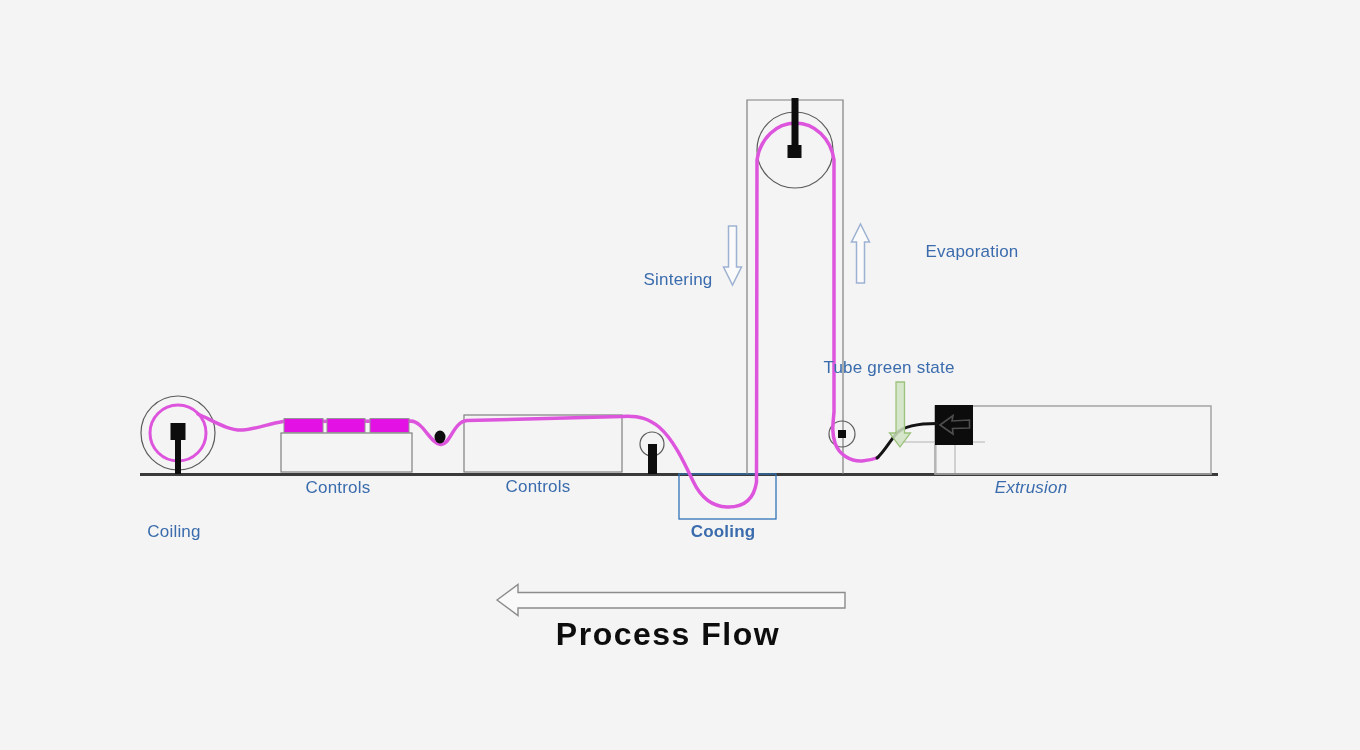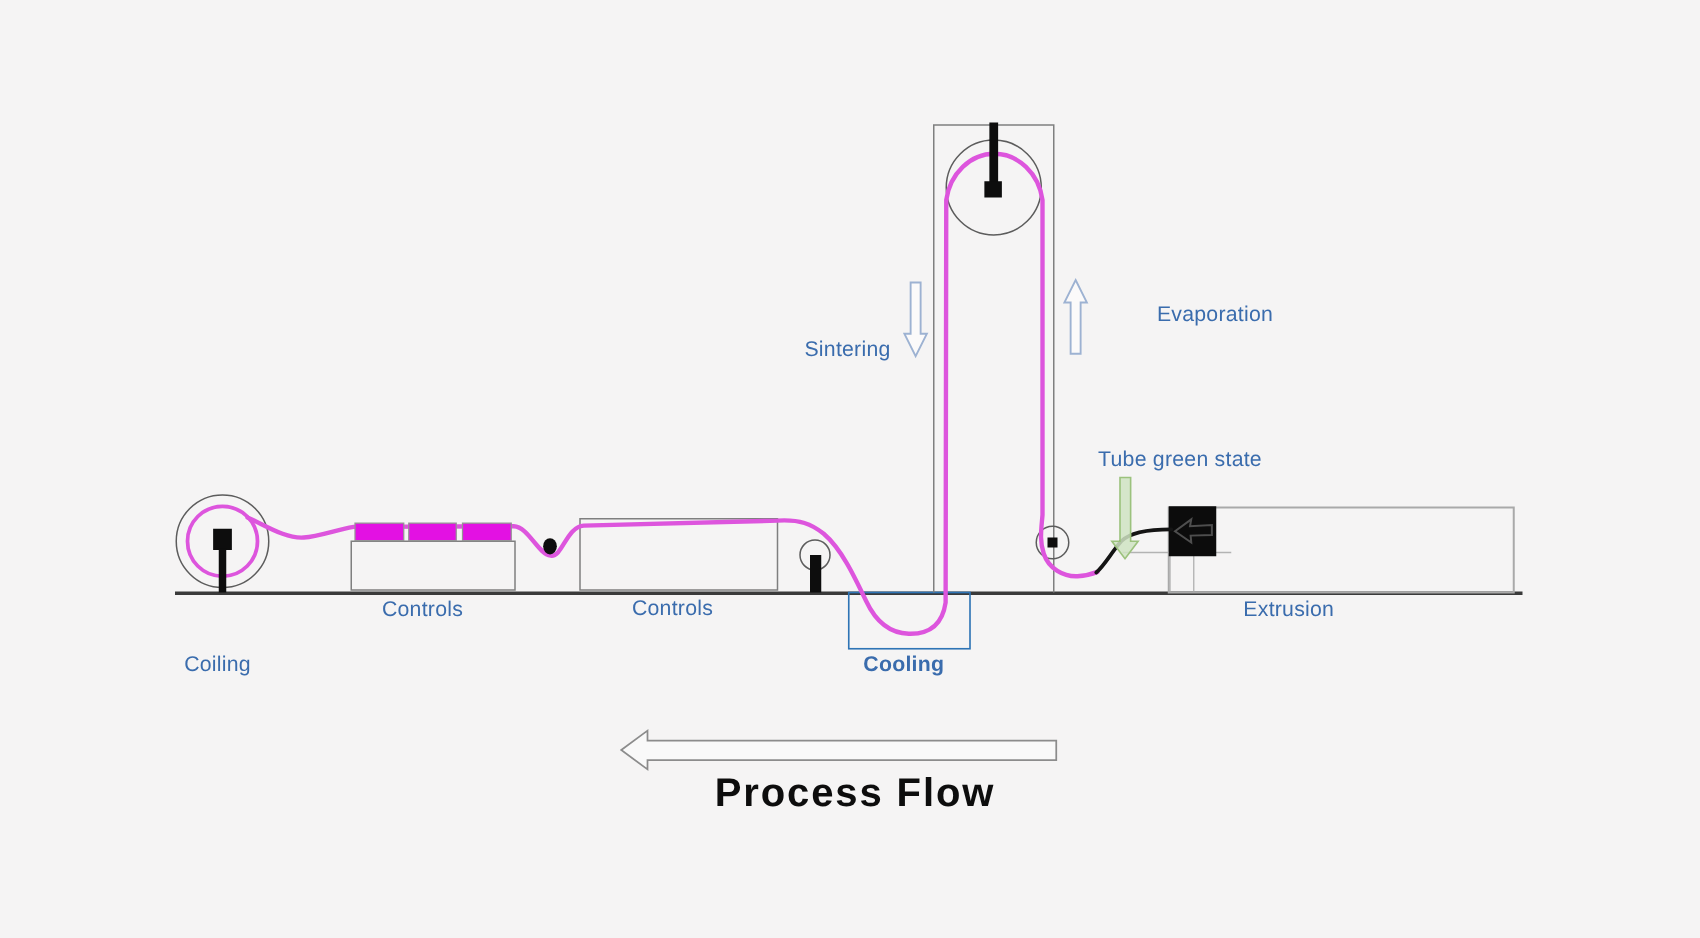--- a/index.html
+++ b/index.html
@@ -13,21 +13,21 @@
   svg{position:absolute;left:0;top:0;}
   .lbl{
     position:absolute;transform:translate(-50%,-50%);
     color:var(--label-blue,#3a6cad);
     font-size:17px;line-height:1.1;white-space:nowrap;
     letter-spacing:.2px;
   }
   .title{
     position:absolute;transform:translate(-50%,-50%);
     color:var(--title-black,#0d0d0d);
-    font-size:32px;font-weight:600;letter-spacing:1.5px;white-space:nowrap;margin-left:16px;
+    font-size:32px;font-weight:600;letter-spacing:1.5px;white-space:nowrap;
   }
   
   .struct{stroke:var(--structure-gray,#7f7f7f);fill:none;stroke-width:1.2;}
   .struct-thick{stroke:#a9a9a9;fill:none;stroke-width:1.6;}
   .support{stroke:#b3b3b3;fill:none;stroke-width:1.1;}
   .ground{stroke:var(--ground-gray,#3a3a3a);stroke-width:2.8;fill:none;}
   .magenta{stroke:var(--magenta-line,#dd55dd);fill:none;stroke-width:3.5;stroke-linecap:round;stroke-linejoin:round;}
   .block{fill:var(--magenta-block,#e311e3);stroke:#949494;stroke-width:1;}
   .ink{fill:var(--title-black,#111);}
   .black-line{stroke:#141414;fill:none;stroke-width:3;stroke-linecap:round;}
@@ -130,18 +130,18 @@
   <div class="lbl" style="left:338px;top:488px;">Controls</div>
 
   <div class="lbl" style="left:538px;top:487px;">Controls</div>
 
   <div class="lbl" style="left:723px;top:532px;font-weight:bold;">Cooling</div>
 
   <div class="lbl" style="left:678px;top:236px;margin-top:44px;">Sintering</div>
 
   <div class="lbl" style="left:972px;top:252px;">Evaporation</div>
 
-  <div class="lbl" style="left:944px;top:368px;">Tube green state</div>
+  <div class="lbl" style="left:889px;top:368px;">Tube green state</div>
 
-  <div class="lbl" style="left:1031px;top:488px;">Extrusion</div>
+  <div class="lbl" style="left:1031px;top:488px;font-style:italic;">Extrusion</div>
 
   <div class="title" style="left:668px;top:634px;">Process Flow</div>
 </div>
 
 </body></html>

